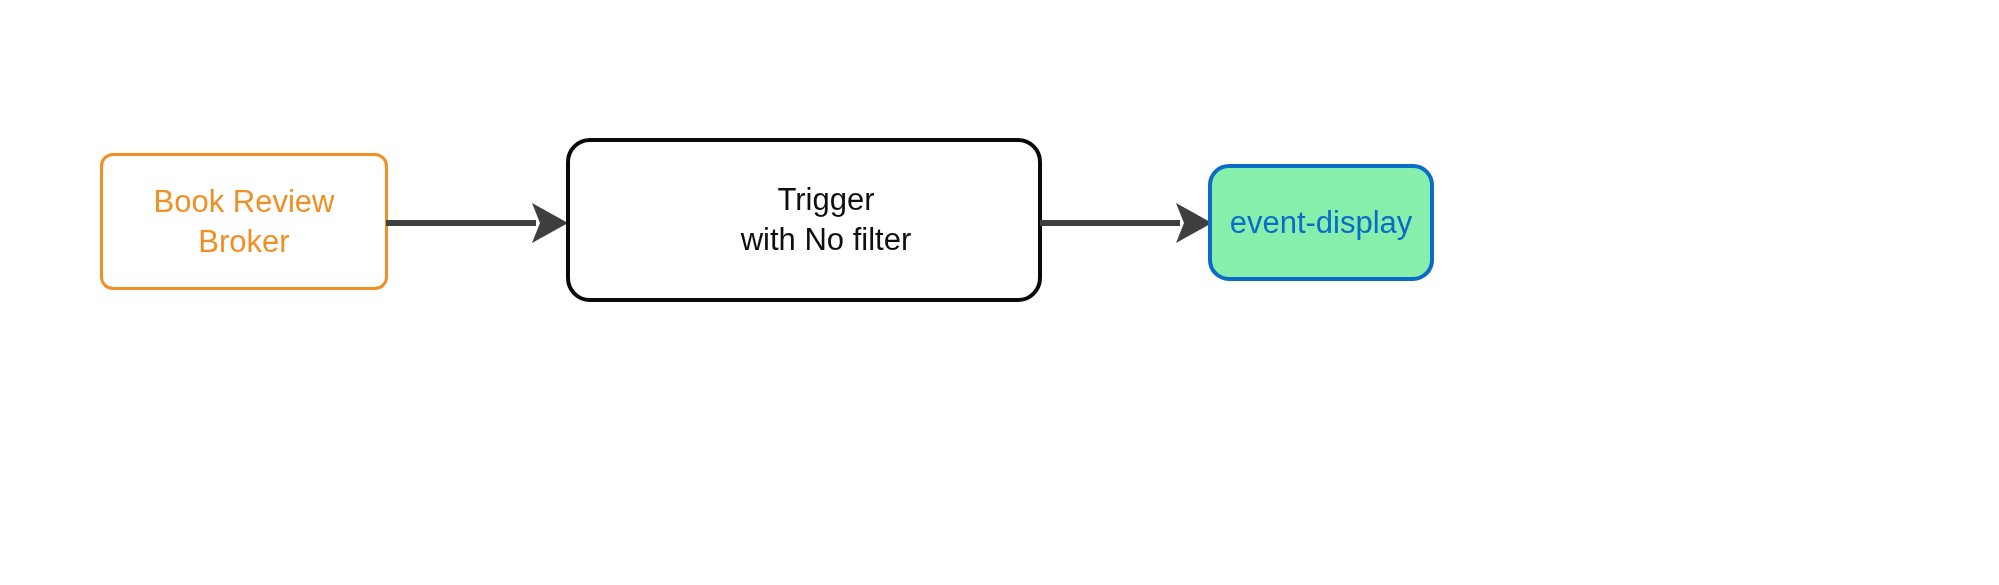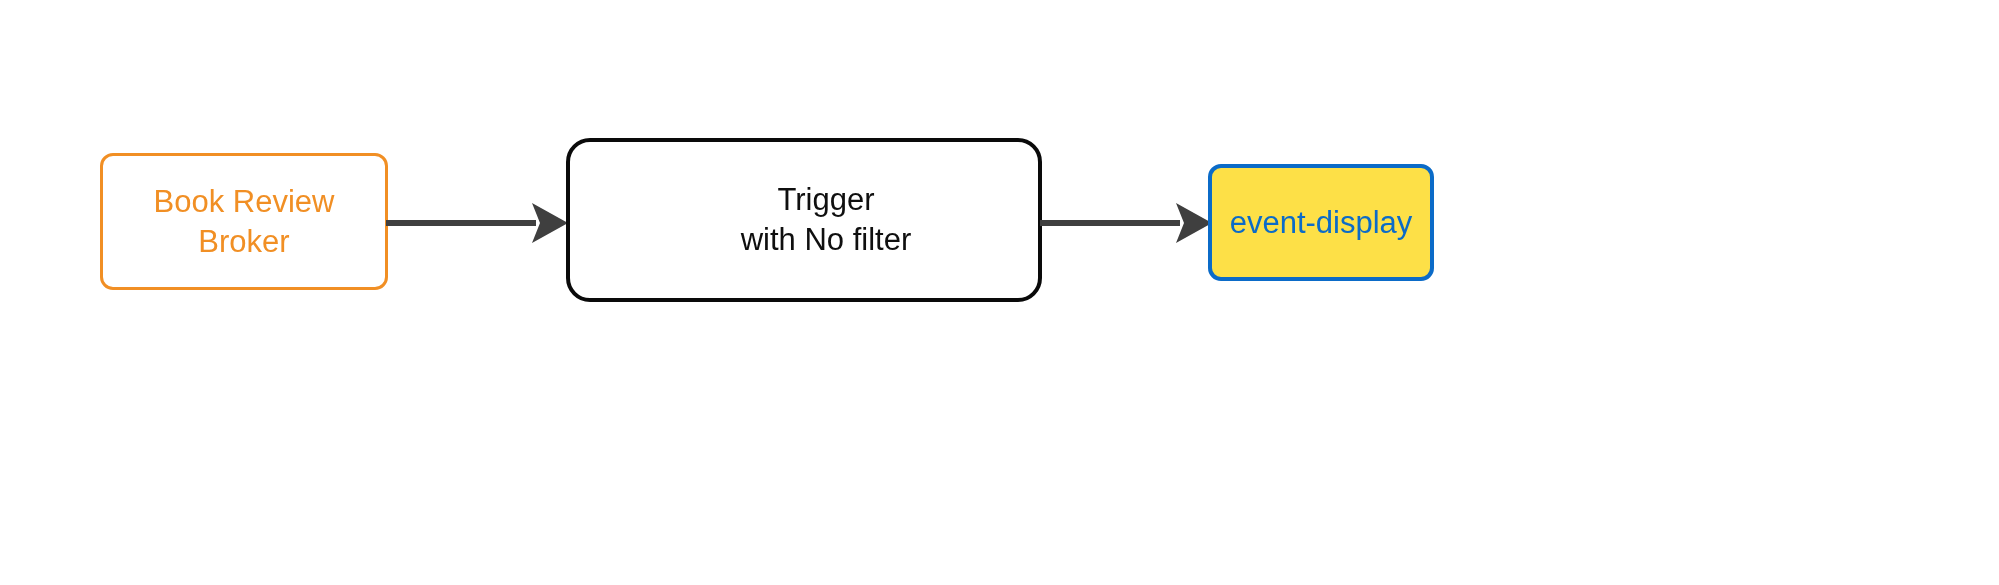--- a/index.html
+++ b/index.html
@@ -107,17 +107,17 @@
   <div class="node" id="node-trigger" style="border-color: rgb(10, 10, 10); color: rgb(15, 15, 15); background: rgb(255, 255, 255);">
     <span>Trigger
 with No filter</span>
   </div>
 
   <svg class="edge" id="edge-trigger-display" viewBox="0 0 176 66" width="176" height="66">
     <line class="edge-line" x1="0" y1="33" x2="140" y2="33" style="stroke: rgb(63, 63, 63);"></line>
     <path class="edge-head" d="M 136 13 L 172 33 L 136 53 L 144 33 Z" style="fill: rgb(63, 63, 63);"></path>
   </svg>
 
-  <div class="node" id="node-event-display" style="border-color: rgb(11, 107, 200); color: rgb(11, 107, 200); background: #fde047;">
+  <div class="node" id="node-event-display" style="border-color: rgb(11, 107, 200); color: rgb(11, 107, 200); background: #86efac; border-radius: 21px;">
     <span>event-display</span>
   </div>
 
 </div>
 
 </body></html>

